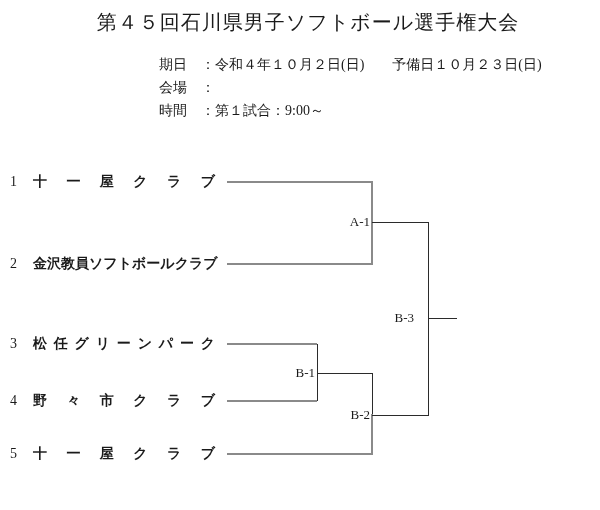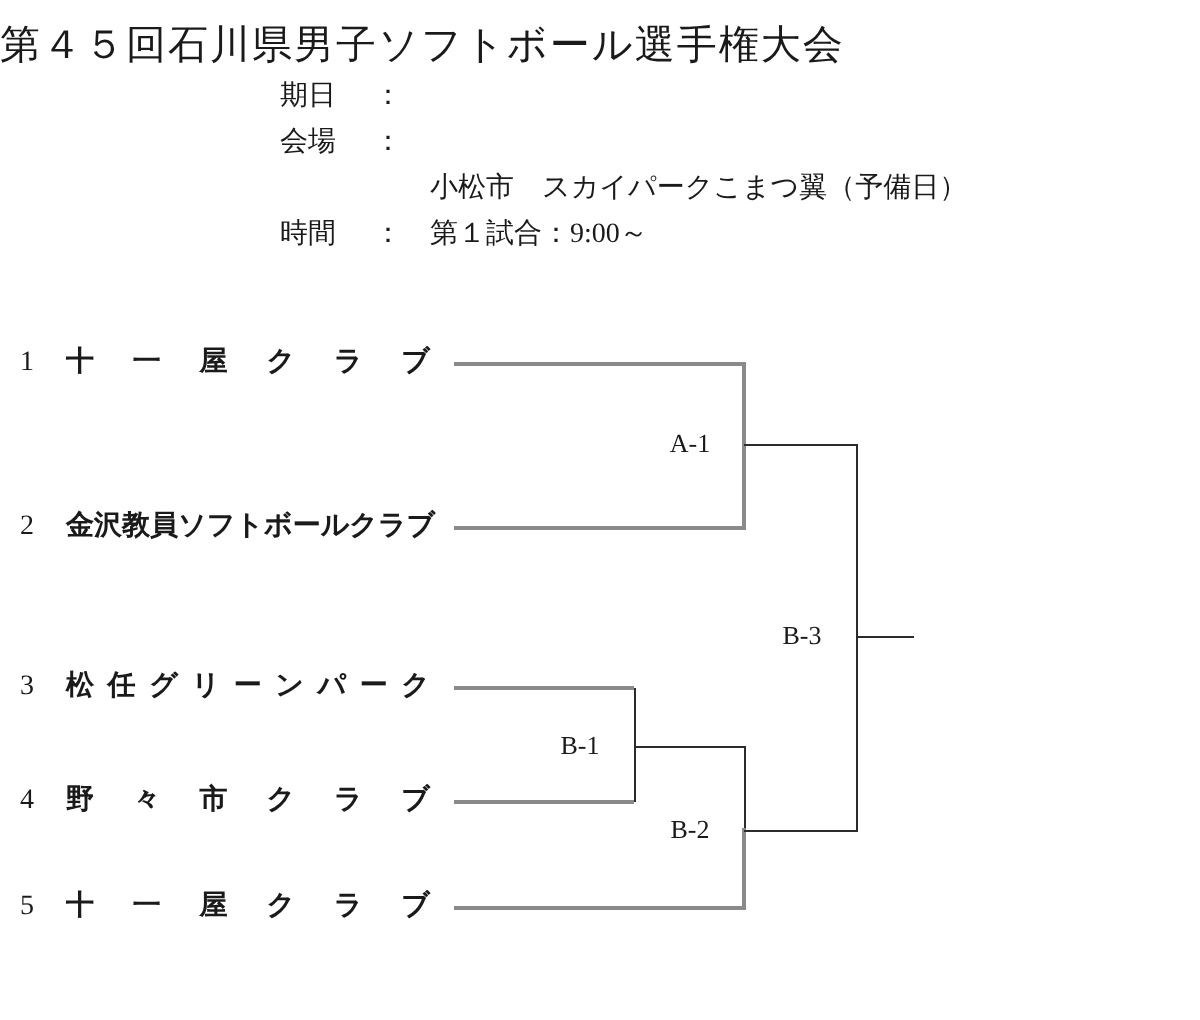--- a/index.html
+++ b/index.html
@@ -7,29 +7,32 @@
   body {
     position: relative;
     background: #ffffff;
     color: #1a1a1a;
     font-family: "Liberation Serif", "DejaVu Serif", serif;
     overflow: hidden;
   }
   .title {
     position: absolute;
     left: 0; top: 9px; width: 600px;
+    text-align: center;
     font-size: 20px;
     font-weight: normal;
     letter-spacing: 1px;
     white-space: pre;
+    padding-left: 16px;
   }
   .info {
     position: absolute;
-    left: 140px; top: 37px;
+    left: 140px; top: 53px;
     font-size: 14px;
+    text-align: right;
   }
   .info-row { display: flex; height: 23px; line-height: 23px; }
   .info-label { width: 47px; white-space: pre; }
   .info-colon { width: 28px; white-space: pre; }
   .info-value { white-space: pre; }
   .seed {
     position: absolute;
     left: 10px; width: 18px; height: 20px;
     line-height: 20px;
     font-size: 14px;
@@ -46,44 +49,40 @@
   }
   .line-h { position: absolute; height: 2px; background: #8a8a8a; }
   .line-v { position: absolute; width: 2px; background: #8a8a8a; }
   .thin-h { position: absolute; height: 1px; background: #2b2b2b; }
   .thin-v { position: absolute; width: 1px; background: #2b2b2b; }
   .match-label {
     position: absolute;
     width: 50px; height: 16px;
     line-height: 16px;
     font-size: 13px;
-    text-align: center;
+    text-align: right;
     white-space: pre;
   }
 </style>
 </head>
 <body>
 
 <div>
 
   <h1 class="title">第４５回石川県男子ソフトボール選手権大会</h1>
 
   <div class="info">
     <div class="info-row">
       <span class="info-label">期日</span>
       <span class="info-colon">：</span>
+      <span class="info-value">令和４年１０月２日(日)　　予備日１０月２３日(日)</span>
     </div>
     <div class="info-row">
       <span class="info-label">会場</span>
       <span class="info-colon">：</span>
-    </div>
-    <div class="info-row">
-      <span class="info-label"></span>
-      <span class="info-colon"></span>
-      <span class="info-value">小松市　スカイパークこまつ翼（予備日）</span>
     </div>
     <div class="info-row">
       <span class="info-label">時間</span>
       <span class="info-colon">：</span>
       <span class="info-value">第１試合：9:00～</span>
     </div>
   </div>
 
   <div>
 
@@ -116,16 +115,16 @@
     <div class="thin-v" style="left:372px;top:373px;height:42px"></div>
     <div class="line-v" style="left:371px;top:414px;height:41px"></div>
     <div class="thin-h" style="left:372px;top:415px;width:57px"></div>
 
     <div class="thin-v" style="left:428px;top:222px;height:194px"></div>
     <div class="thin-h" style="left:429px;top:318px;width:28px"></div>
 
     <span class="match-label" style="left:320px;top:214px">A-1</span>
     <span class="match-label" style="left:265px;top:365px">B-1</span>
     <span class="match-label" style="left:320px;top:407px">B-2</span>
-    <span class="match-label" style="left:376px;top:310px">B-3</span>
+    <span class="match-label" style="left:364px;top:310px">B-3</span>
 
   </div>
 </div>
 
 </body></html>

